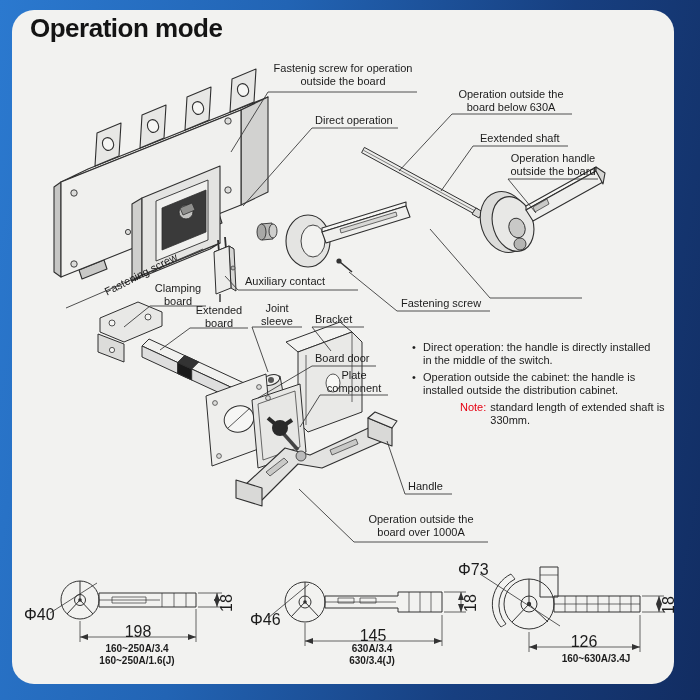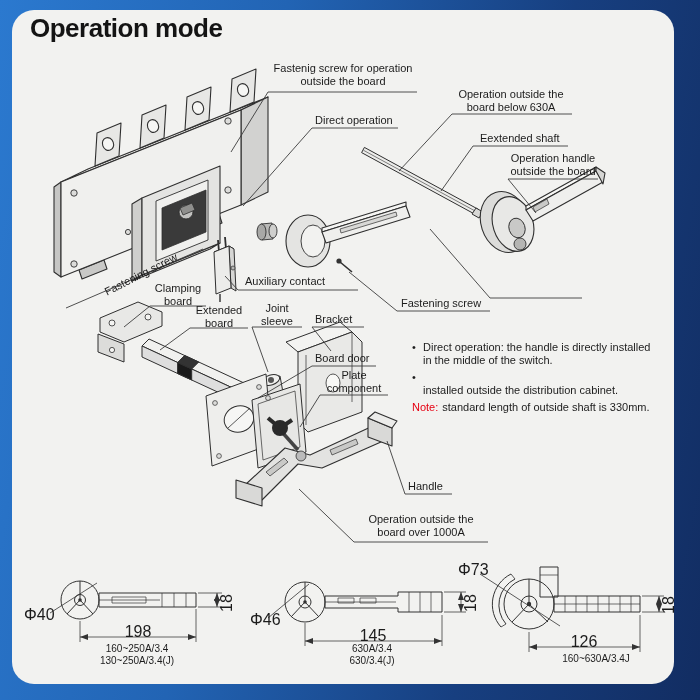--- a/index.html
+++ b/index.html
@@ -15,26 +15,26 @@
   .lbl{position:absolute;font-size:11px;line-height:13px;color:#1c1c1c;white-space:nowrap;}
   .lbl.c{text-align:center;}
   .ln{display:block;}
   .rotlbl{transform:rotate(-27deg);transform-origin:50% 50%;}
   .bullets{position:absolute;left:412px;top:341px;width:266px;font-size:11px;
            line-height:13px;color:#1c1c1c;}
   .b-row{display:flex;}
   .b-row.gap{margin-top:4px;}
   .b-dot{width:11px;flex:none;}
   .b-cont{padding-left:11px;}
-  .note-label{color:#e60012;}
+  .note-label{color:#e60012;margin-left:48px;}
   .note-text{margin-left:4px;}
   .dim{position:absolute;font-size:16px;color:#1c1c1c;white-space:nowrap;}
   .dim.c{text-align:center;}
   .rot90{transform:rotate(-90deg);transform-origin:50% 50%;}
-  .cap{position:absolute;font-size:10px;line-height:11.5px;color:#1c1c1c;text-align:center;}
+  .cap{position:absolute;font-size:10px;line-height:11.5px;color:#1c1c1c;text-align:center;font-weight:bold;}
 </style>
 </head>
 <body>
 
 <div class="stage">
   <div class="frame"></div>
   <div class="panel"></div>
 
   <svg class="art" width="700" height="700" viewBox="0 0 700 700">
     <defs>
@@ -351,34 +351,35 @@
   </div>
 
   <div class="bullets">
     <div class="b-row">
       <span class="b-dot">•</span>
       <span>Direct operation: the handle is directly installed</span>
     </div>
     <div class="b-cont">in the middle of the switch.</div>
     <div class="b-row gap">
       <span class="b-dot">•</span>
+      <span>Operation outside the cabinet: the handle is</span>
     </div>
     <div class="b-cont">installed outside the distribution cabinet.</div>
     <div class="b-row gap">
       <span class="note-label">Note:</span>
-      <span class="note-text">standard length of outside shaft is 330mm.</span>
+      <span class="note-text">standard length of extended shaft is 330mm.</span>
     </div>
   </div>
 
   <div class="dim" style="left:24px;top:606px">Φ40</div>
   <div class="dim c" style="left:124px;top:623px;width:28px">198</div>
   <div class="dim rot90" style="left:218px;top:594px">18</div>
   <div class="cap" style="left:77px;top:643px;width:120px">
     <span class="ln">160~250A/3.4</span>
-    <span class="ln">130~250A/3.4(J)</span>
+    <span class="ln">160~250A/1.6(J)</span>
   </div>
 
   <div class="dim" style="left:250px;top:611px">Φ46</div>
   <div class="dim c" style="left:359px;top:627px;width:28px">145</div>
   <div class="dim rot90" style="left:462px;top:594px">18</div>
   <div class="cap" style="left:312px;top:643px;width:120px">
     <span class="ln">630A/3.4</span>
     <span class="ln">630/3.4(J)</span>
   </div>
 

